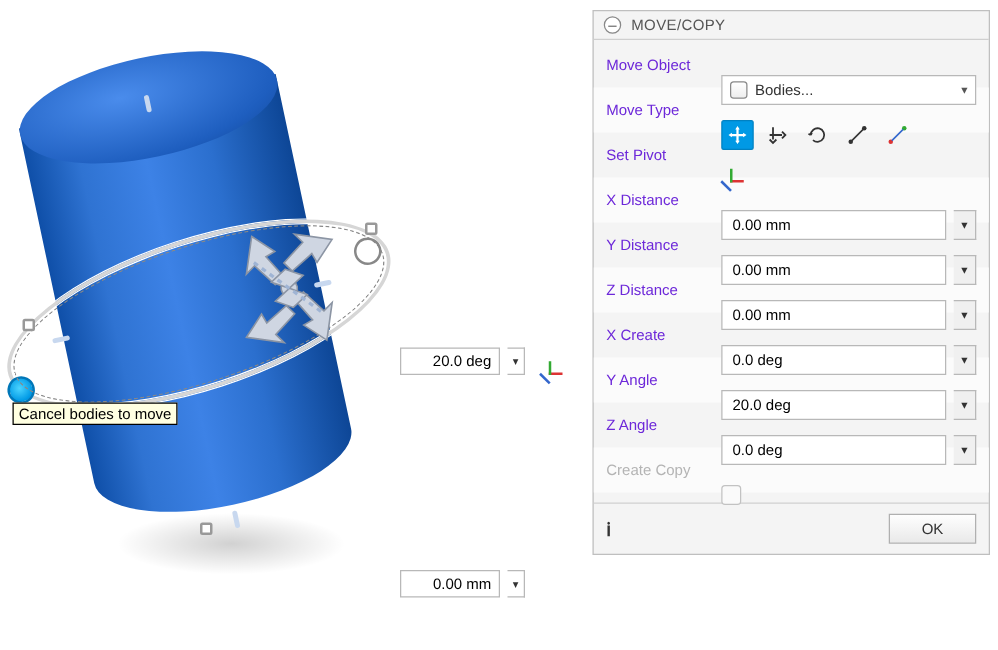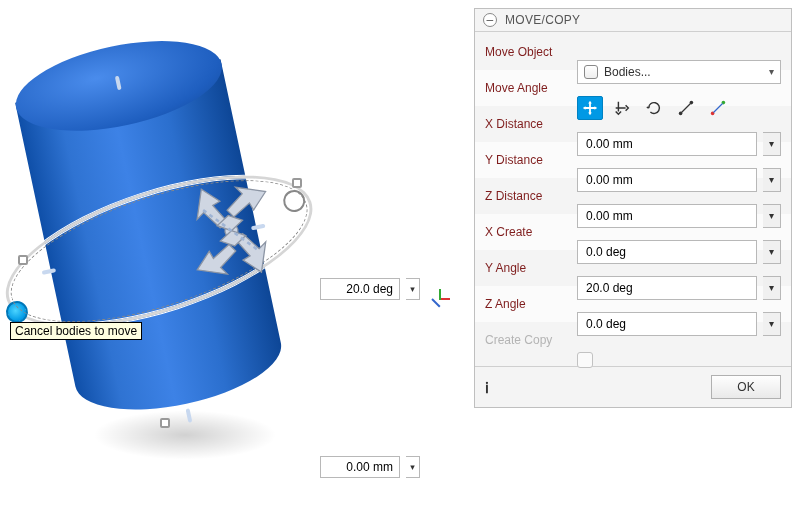--- a/index.html
+++ b/index.html
@@ -73,21 +73,21 @@
     font-size:12px; color:#333;
   }
   .panel-header {
     display:flex; align-items:center; gap:8px; padding:4px 8px; border-bottom:1px solid #cfcfcf;
     font-size:12px; color:#555; letter-spacing:0.3px;
   }
   .collapse-dot{ width:14px;height:14px;border-radius:50%;border:1px solid #888;display:flex;align-items:center;justify-content:center;font-size:12px;line-height:0;background:#fff;}
   .panel-body { padding:2px 0 8px 0; }
   .row { display:flex; align-items:center; height:36px; padding:0 10px; }
   .row:nth-child(even){ background:#fbfbfb; }
-  .row .label { width:92px; color:#7f1d1d; }
+  .row .label { width:92px; color:#6d28d9; }
   .row .ctrl { flex:1; display:flex; align-items:center; gap:6px;margin-top:39px; }
 
   .combo {
     flex:1; height:24px; border:1px solid #b8b8b8; background:#fff; display:flex; align-items:center;
     padding:0 6px; font-size:12px; position:relative;
   }
   .combo .cube{ width:14px;height:14px;border:1px solid #888;border-radius:3px;margin-right:6px;background:linear-gradient(#fff,#eee);}
   .combo .chev{ position:absolute; right:6px; font-size:10px; color:#555;}
 
   .sel-chip{
@@ -193,21 +193,21 @@
         <div class="combo">
           <span class="cube"></span>
           <span>Bodies...</span>
           <span class="chev">▾</span>
         </div>
       </div>
     </div>
 
 
     <div class="row">
-      <div class="label">Move Angle</div>
+      <div class="label">Move Type</div>
       <div class="ctrl iconbar">
         <div class="mt active">
           <svg viewBox="0 0 20 20">
               <path d="M10 2l2 3h-1v4h4v-1l3 2-3 2v-1h-4v4h1l-2 3-2-3h1v-4H5v1l-3-2 3-2v1h4V5H8z" fill="#fff"></path>
             </svg>
         </div>
         <div class="mt">
           <svg viewBox="0 0 20 20">
               <path d="M3 10h11M14 7l3 3-3 3M6 3v11M3 14l3 3 3-3" stroke="#333" fill="none" stroke-width="1.6"></path>
             </svg>
@@ -227,20 +227,30 @@
         <div class="mt">
           <svg viewBox="0 0 20 20">
               <circle cx="4" cy="16" r="2" fill="#d33"></circle>
               <circle cx="16" cy="4" r="2" fill="#3a3"></circle>
               <path d="M5 15L15 5" stroke="#36c" stroke-width="1.4"></path>
             </svg>
         </div>
       </div>
     </div>
 
+    <div class="row">
+      <div class="label">Set Pivot</div>
+      <div class="ctrl">
+        <span class="axis-glyph">
+          <span class="x"></span>
+            <span class="y"></span>
+            <span class="z"></span>
+        </span>
+      </div>
+    </div>
 
     <div class="row">
       <div class="label">X Distance</div>
       <div class="ctrl valbox">
         <input value="0.00 mm" style="">
         <div class="dd">▾</div>
       </div>
     </div>
     <div class="row">
       <div class="label">Y Distance</div>

